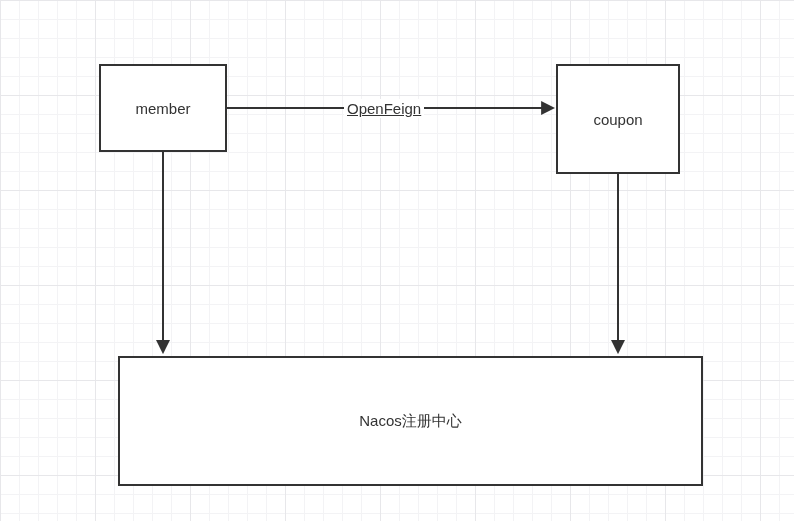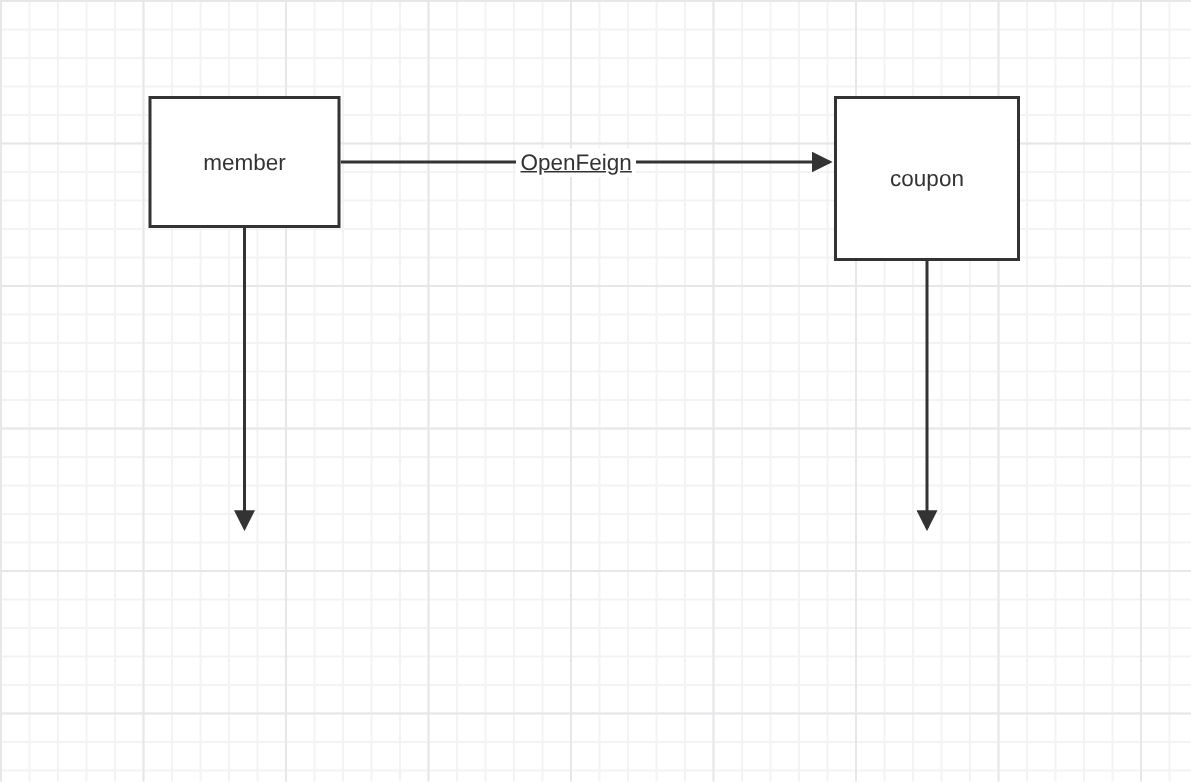--- a/index.html
+++ b/index.html
@@ -72,16 +72,19 @@
   </svg>
 
   <div class="node node-member">
     <span>member</span>
   </div>
 
   <div class="node node-coupon">
     <span>coupon</span>
   </div>
 
+  <div class="node node-nacos">
+    <span>Nacos注册中心</span>
+  </div>
 
   <div class="edge-label">OpenFeign</div>
 
 </div>
 
 </body></html>

